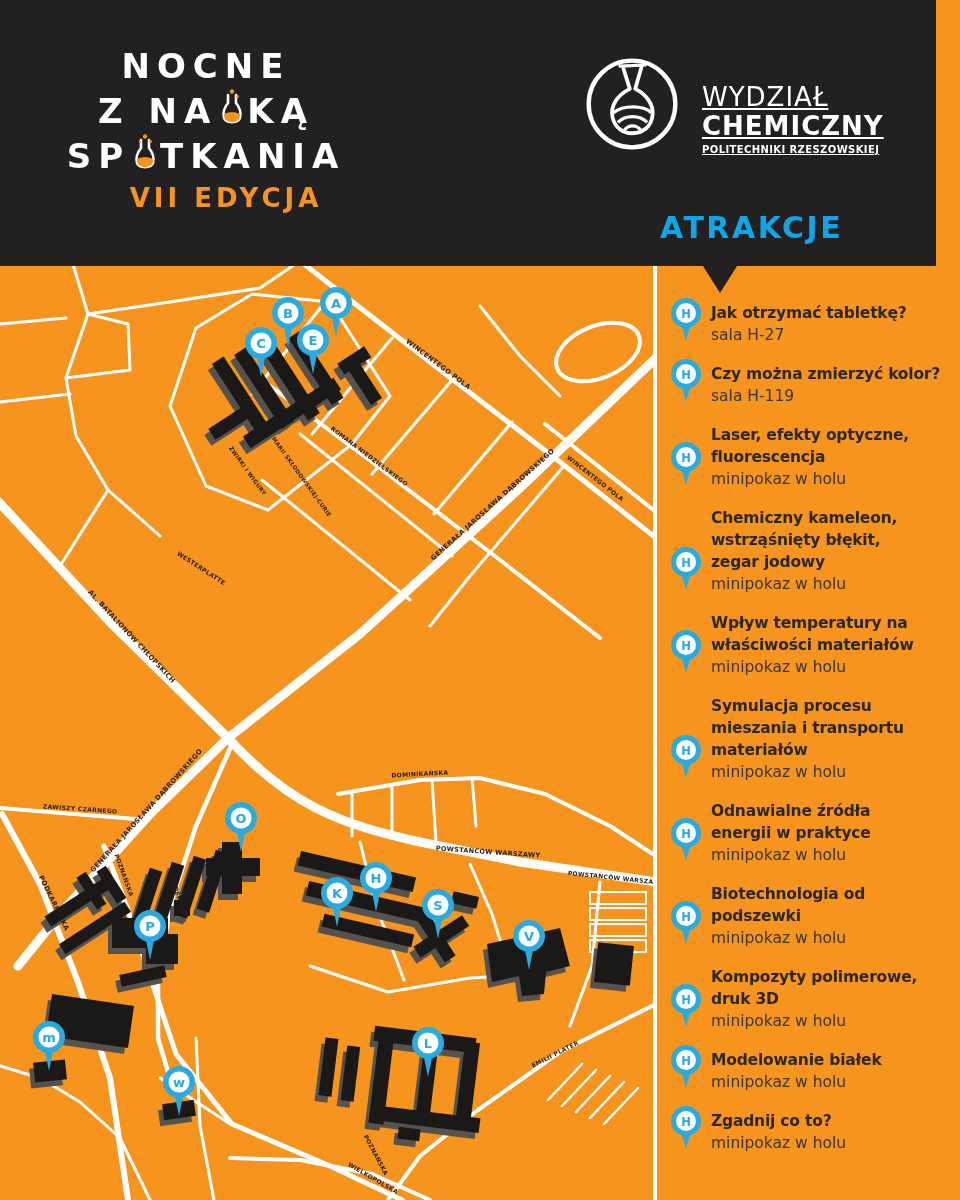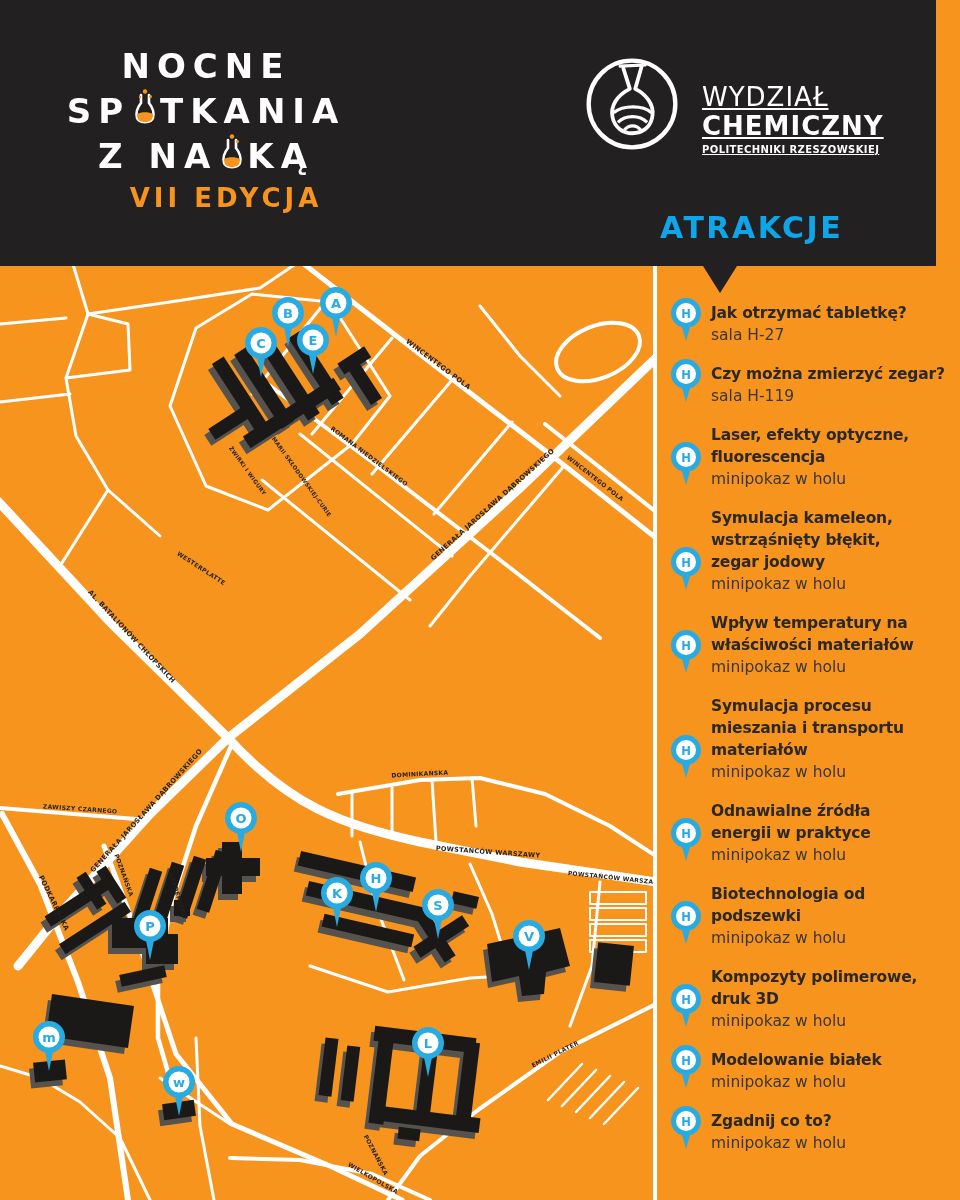--- a/index.html
+++ b/index.html
@@ -35,33 +35,33 @@
   .item-pin{position:absolute;left:12px;bottom:3px;width:34px;height:46px;}
 </style>
 </head>
 <body>
 
 <div class="poster">
 
   <div class="header">
     <div class="logo">
       <div class="logo-line">NOCNE</div>
+      <div class="logo-line"><span>Z NA</span><svg class="flask-glyph" viewBox="0 0 26 36">
+            <path d="M9 2 L9 10 C5 15 3.5 20 5 25 C6.5 30.5 19.5 30.5 21 25 C22.5 20 21 15 17 10 L17 2" stroke="#fff" stroke-width="2.6" fill="none" stroke-linecap="round"></path>
+            <path d="M5.2 21 C9 18.5 17 18.5 20.8 21 C21.3 23 20.5 26 18.5 27.8 C15 29.6 11 29.6 7.5 27.8 C5.5 26 4.7 23 5.2 21 Z" fill="#F7941E"></path>
+            <circle cx="13" cy="-1.5" r="2.2" fill="#F7941E"></circle>
+            <circle cx="18.5" cy="3.5" r="1.5" fill="#F7941E"></circle>
+          </svg><span>KĄ</span></div>
       <div class="logo-line"><span>SP</span><svg class="flask-glyph" viewBox="0 0 26 36">
             <path d="M9 2 L9 10 C5 15 3.5 20 5 25 C6.5 30.5 19.5 30.5 21 25 C22.5 20 21 15 17 10 L17 2" stroke="#fff" stroke-width="2.6" fill="none" stroke-linecap="round"></path>
             <path d="M5.2 21 C9 18.5 17 18.5 20.8 21 C21.3 23 20.5 26 18.5 27.8 C15 29.6 11 29.6 7.5 27.8 C5.5 26 4.7 23 5.2 21 Z" fill="#F7941E"></path>
             <circle cx="13" cy="-1.5" r="2.2" fill="#F7941E"></circle>
             <circle cx="18.5" cy="3.5" r="1.5" fill="#F7941E"></circle>
             <circle cx="8" cy="4" r="1.2" fill="#F7941E"></circle>
           </svg><span>TKANIA</span></div>
-      <div class="logo-line"><span>Z NA</span><svg class="flask-glyph" viewBox="0 0 26 36">
-            <path d="M9 2 L9 10 C5 15 3.5 20 5 25 C6.5 30.5 19.5 30.5 21 25 C22.5 20 21 15 17 10 L17 2" stroke="#fff" stroke-width="2.6" fill="none" stroke-linecap="round"></path>
-            <path d="M5.2 21 C9 18.5 17 18.5 20.8 21 C21.3 23 20.5 26 18.5 27.8 C15 29.6 11 29.6 7.5 27.8 C5.5 26 4.7 23 5.2 21 Z" fill="#F7941E"></path>
-            <circle cx="13" cy="-1.5" r="2.2" fill="#F7941E"></circle>
-            <circle cx="18.5" cy="3.5" r="1.5" fill="#F7941E"></circle>
-          </svg><span>KĄ</span></div>
       <div class="edition">VII EDYCJA</div>
     </div>
 
     <div class="faculty">
       <svg class="faculty-badge" viewBox="0 0 96 96">
         <circle cx="48" cy="48" r="40" stroke="#fff" stroke-width="4" fill="none"></circle>
         <path d="M40 15 L46 34 C34 40 28 50 30 60 C32 70 40 75 48 75 C58 75 66 69 67 58 C68 48 61 39 51 34 L57 13" stroke="#fff" stroke-width="3.5" fill="none" stroke-linejoin="round" stroke-linecap="round"></path>
         <path d="M37 13 L60 12" stroke="#fff" stroke-width="3" stroke-linecap="round"></path>
         <path d="M31 56 C40 49 58 49 66 56" stroke="#fff" stroke-width="3" fill="none"></path>
         <path d="M35 65 C42 58 55 58 62 65" stroke="#fff" stroke-width="3" fill="none"></path>
@@ -292,21 +292,21 @@
         <div class="sub">sala H-27</div>
       </div>
 
       <div class="item">
         <svg class="item-pin" viewBox="0 0 34 46">
             <path d="M13 30 L21 30 L17 44 Z" fill="#29ABE2"></path>
             <circle cx="17" cy="16" r="15" fill="#29ABE2"></circle>
             <circle cx="17" cy="16" r="10" fill="#fff"></circle>
             <text x="17" y="20.5" text-anchor="middle" font-size="11.5" font-weight="bold" fill="#29ABE2">H</text>
           </svg>
-        <div class="title">Czy można zmierzyć zegar?</div>
+        <div class="title">Czy można zmierzyć kolor?</div>
         <div class="sub">sala H-119</div>
       </div>
 
       <div class="item">
         <svg class="item-pin" viewBox="0 0 34 46">
             <path d="M13 30 L21 30 L17 44 Z" fill="#29ABE2"></path>
             <circle cx="17" cy="16" r="15" fill="#29ABE2"></circle>
             <circle cx="17" cy="16" r="10" fill="#fff"></circle>
             <text x="17" y="20.5" text-anchor="middle" font-size="11.5" font-weight="bold" fill="#29ABE2">H</text>
           </svg>
@@ -315,21 +315,21 @@
         <div class="sub">minipokaz w holu</div>
       </div>
 
       <div class="item">
         <svg class="item-pin" viewBox="0 0 34 46">
             <path d="M13 30 L21 30 L17 44 Z" fill="#29ABE2"></path>
             <circle cx="17" cy="16" r="15" fill="#29ABE2"></circle>
             <circle cx="17" cy="16" r="10" fill="#fff"></circle>
             <text x="17" y="20.5" text-anchor="middle" font-size="11.5" font-weight="bold" fill="#29ABE2">H</text>
           </svg>
-        <div class="title">Symulacja kameleon,
+        <div class="title">Chemiczny kameleon,
 wstrząśnięty błękit,
 zegar jodowy</div>
         <div class="sub">minipokaz w holu</div>
       </div>
 
       <div class="item">
         <svg class="item-pin" viewBox="0 0 34 46">
             <path d="M13 30 L21 30 L17 44 Z" fill="#29ABE2"></path>
             <circle cx="17" cy="16" r="15" fill="#29ABE2"></circle>
             <circle cx="17" cy="16" r="10" fill="#fff"></circle>

